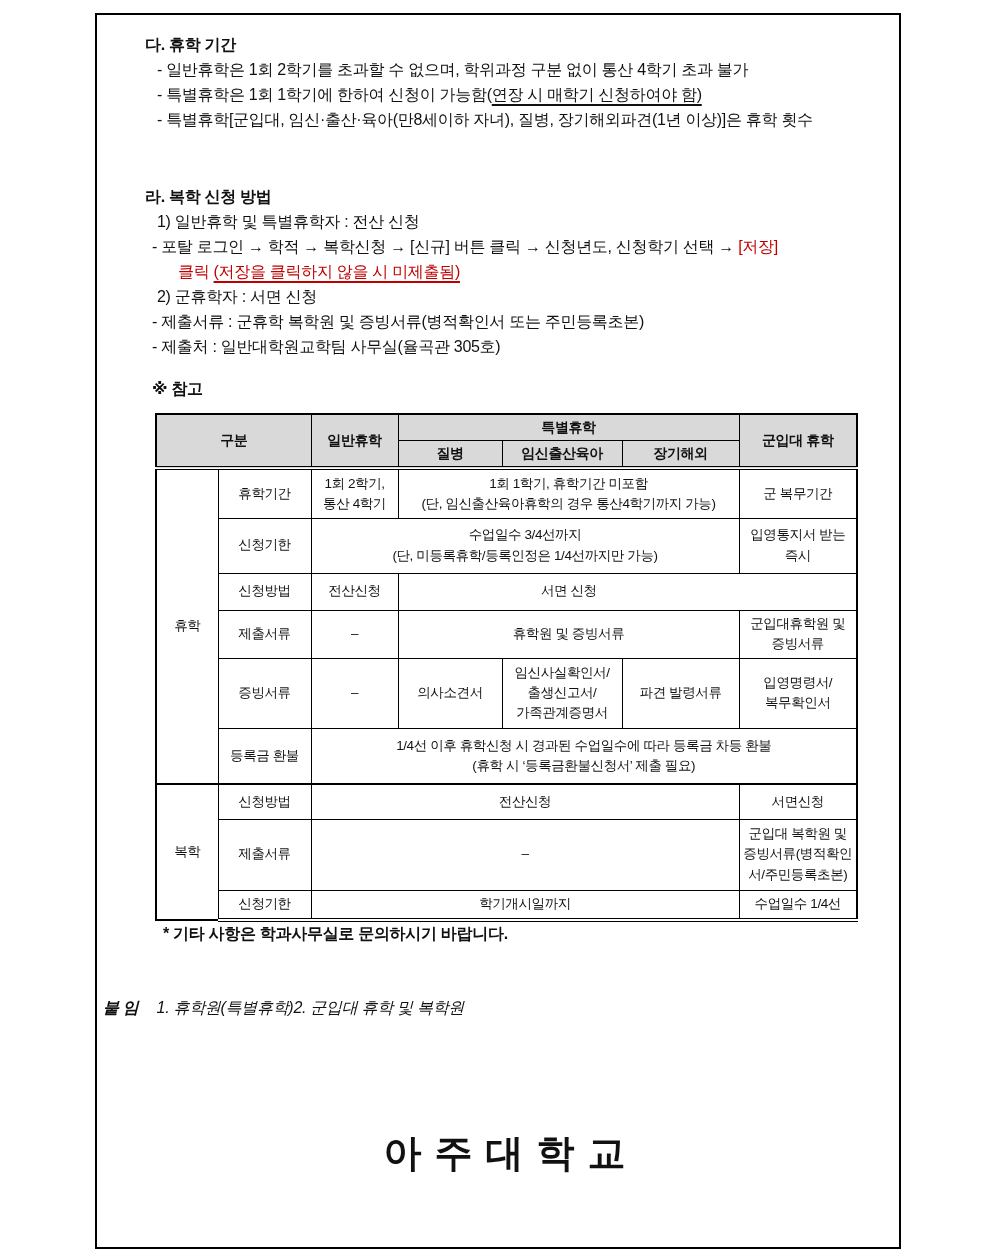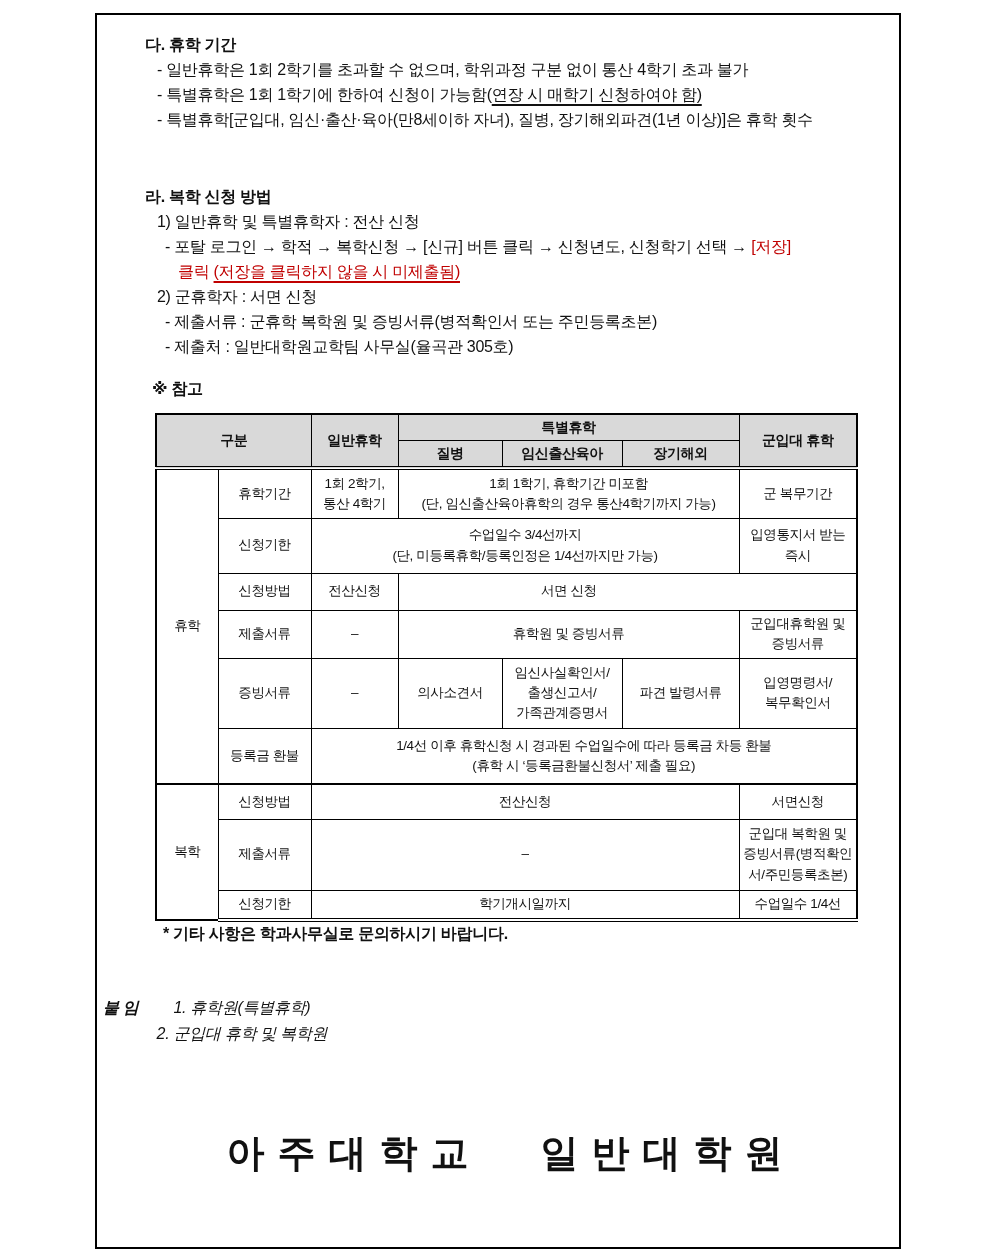--- a/index.html
+++ b/index.html
@@ -10,21 +10,21 @@
   }
   .page-frame{
     position:absolute;left:95px;top:13px;width:806px;height:1236px;
     border:2px solid #000;box-sizing:border-box;background:#fff;
   }
   .txt{font-size:16px;line-height:25px;font-weight:500;letter-spacing:-0.3px;white-space:nowrap;}
   .bold{font-weight:700;}
   .sec-c{position:absolute;left:145px;top:32px;}
   .sec-d{position:absolute;left:145px;top:184px;}
   .ind1{margin-left:12px;}
-  .ind2{margin-left:20px;}
+  .ind2{margin-left:7px;}
   .ind3{margin-left:33px;}
   .ind-cont{margin-left:18px;}
   .u{ text-decoration:underline;text-underline-offset:4px;text-decoration-thickness:1.5px;}
   .red{color:#c00000;}
   .ref-label{position:absolute;left:152px;top:376px;}
   
   .info-table{
     position:absolute;left:155px;top:413px;
     border-collapse:collapse;table-layout:fixed;width:701px;
     font-size:13.5px;line-height:1.5;letter-spacing:-0.4px;
@@ -36,21 +36,21 @@
   .info-table thead th{background:#d9d9d9;font-weight:700;font-size:14px;}
   .info-table{border:2px solid #000;}
   .info-table thead tr:last-child th,
   .info-table thead th.span2{border-bottom:4px double #000;}
   .info-table tr.group-divider td{border-top:2px solid #000;}
   .info-table tr.last-row td{border-bottom:4px double #000;}
   .shift-l{padding-right:120px !important;}
   
   .footnote{position:absolute;left:163px;top:921px;}
   .attachments{position:absolute;left:103px;top:995px;display:flex;gap:18px;font-style:italic;}
-  .attachments .items{display:flex;flex-direction:column;text-align:center;}
+  .attachments .items{display:flex;flex-direction:row;}
   .attachments .txt{line-height:26px;}
   .footer-title{
     position:absolute;left:95px;top:1128px;width:806px;
     display:flex;justify-content:center;gap:59px;padding-left:26px;box-sizing:border-box;
     font-size:38px;font-weight:600;letter-spacing:13px;white-space:nowrap;
   }
 </style>
 </head>
 <body>
 
@@ -169,14 +169,13 @@
 <div class="attachments">
   <div class="txt bold">붙 임</div>
   <div class="items">
     <div class="txt">1. 휴학원(특별휴학)</div>
     <div class="txt">2. 군입대 휴학 및 복학원</div>
   </div>
 </div>
 
 <div class="footer-title">
   <span>아주대학교</span>
-  <span>일반대학원</span>
 </div>
 
 </body></html>

